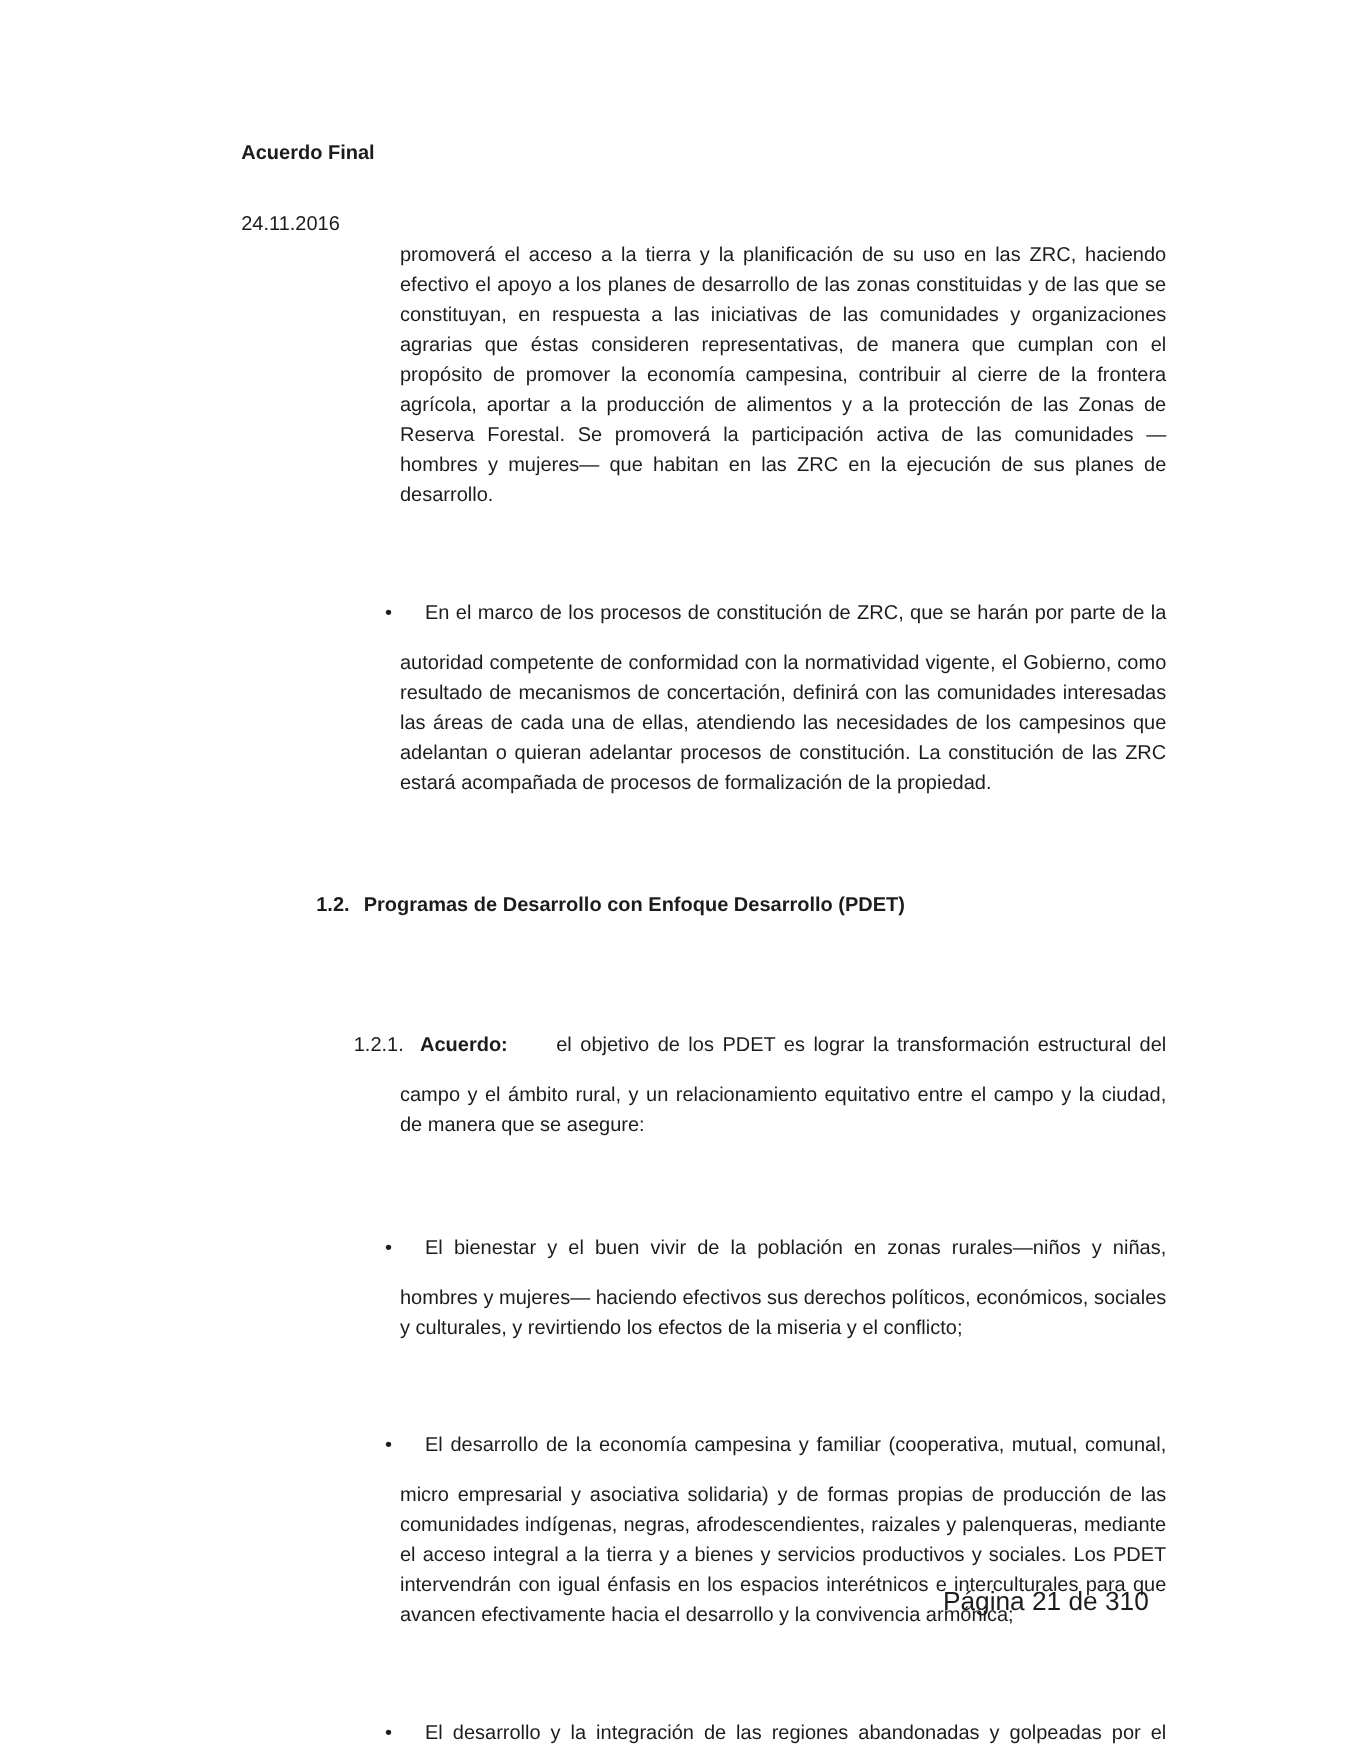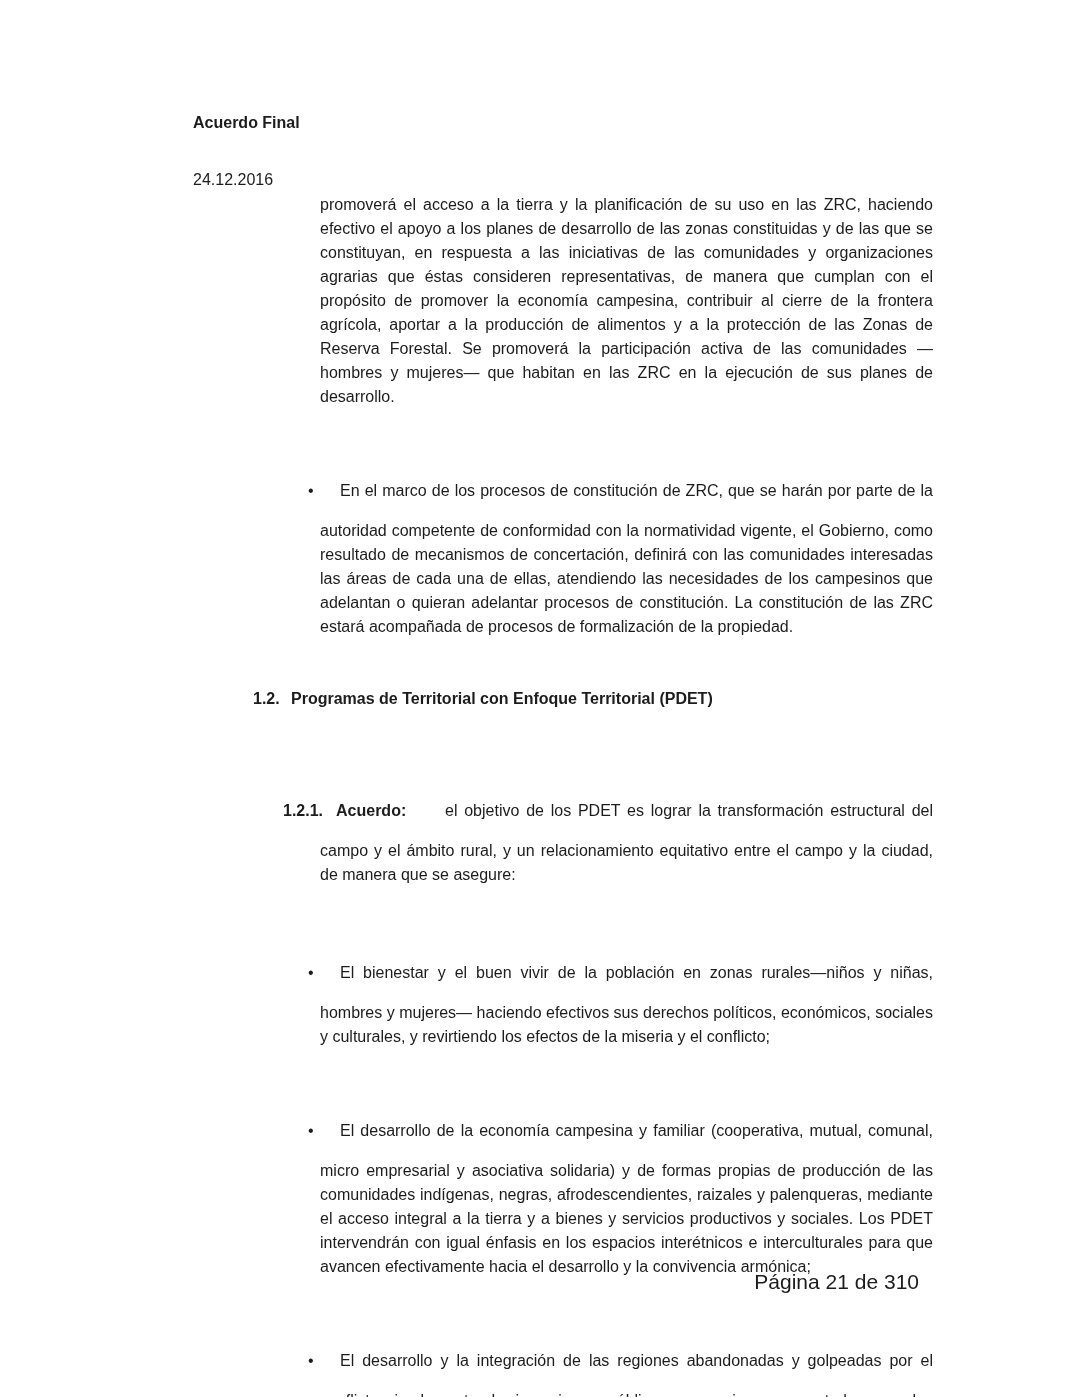--- a/index.html
+++ b/index.html
@@ -45,70 +45,70 @@
   }
   .bullet {
     margin-left: 113px;
     text-indent: -28px;
   }
   .bullet .bullet-marker {
     display: inline-block;
     width: 28px;
     text-indent: 0;
   }
-  .bullet-zrc { }
+  .bullet-zrc { margin-bottom: 26px; }
   .section-heading {
     margin: 0 0 24px 30px;
     font-size: 16px;
     line-height: 24px;
     font-weight: 700;
   }
   .section-heading .heading-number {
     display: inline-block;
     width: 38px;
   }
   .objective {
     margin-left: 113px;
     margin-bottom: 26px;
     text-indent: -53px;
   }
   .objective .objective-number {
     display: inline-block;
     width: 53px;
     text-indent: 0;
-    font-weight: 700;
+    font-weight: 400;
   }
   .objective .objective-label { font-weight: 700; }
   .objective-bullet { margin-bottom: 22px; }
   .doc-footer {
     position: absolute;
     right: 145px;
     top: 1238px;
     font-size: 21px;
     line-height: 24px;
     text-align: right;
   }
 </style>
 </head>
 <body>
 
 <div class="page">
 
   <header class="doc-header">
     <div class="doc-title">Acuerdo Final</div>
-    <div class="doc-date">24.12.2016</div>
+    <div class="doc-date">24.11.2016</div>
   </header>
 
   <main class="doc-body">
 
     <p class="para-main justify">promoverá el acceso a la tierra y la planificación de su uso en las ZRC, haciendo efectivo el apoyo a los planes de desarrollo de las zonas constituidas y de las que se constituyan, en respuesta a las iniciativas de las comunidades y organizaciones agrarias que éstas consideren representativas, de manera que cumplan con el propósito de promover la economía campesina, contribuir al cierre de la frontera agrícola, aportar a la producción de alimentos y a la protección de las Zonas de Reserva Forestal. Se promoverá la participación activa de las comunidades — hombres y mujeres— que habitan en las ZRC en la ejecución de sus planes de desarrollo.</p>
 
     <p class="bullet bullet-zrc justify"><span class="bullet-marker">•</span><span>En el marco de los procesos de constitución de ZRC, que se harán por parte de la autoridad competente de conformidad con la normatividad vigente, el Gobierno, como resultado de mecanismos de concertación, definirá con las comunidades interesadas las áreas de cada una de ellas, atendiendo las necesidades de los campesinos que adelantan o quieran adelantar procesos de constitución. La constitución de las ZRC estará acompañada de procesos de formalización de la propiedad.</span></p>
 
-    <h2 class="section-heading"><span class="heading-number">1.2.</span><span>Programas de Territorial con Enfoque Territorial (PDET)</span></h2>
+    <h2 class="section-heading"><span class="heading-number">1.2.</span><span>Programas de Desarrollo con Enfoque Desarrollo (PDET)</span></h2>
 
     <p class="objective justify"><span class="objective-number">1.2.1.</span><span class="objective-label">Acuerdo:</span> <span>el objetivo de los PDET es lograr la transformación estructural del campo y el ámbito rural, y un relacionamiento equitativo entre el campo y la ciudad, de manera que se asegure:</span></p>
 
     <p class="bullet objective-bullet justify"><span class="bullet-marker">•</span><span>El bienestar y el buen vivir de la población en zonas rurales—niños y niñas, hombres y mujeres— haciendo efectivos sus derechos políticos, económicos, sociales y culturales, y revirtiendo los efectos de la miseria y el conflicto;</span></p>
 
 
     <p class="bullet objective-bullet justify"><span class="bullet-marker">•</span><span>El desarrollo de la economía campesina y familiar (cooperativa, mutual, comunal, micro empresarial y asociativa solidaria) y de formas propias de producción de las comunidades indígenas, negras, afrodescendientes, raizales y palenqueras, mediante el acceso integral a la tierra y a bienes y servicios productivos y sociales. Los PDET intervendrán con igual énfasis en los espacios interétnicos e interculturales para que avancen efectivamente hacia el desarrollo y la convivencia armónica;</span></p>
 
     <p class="bullet objective-bullet justify"><span class="bullet-marker">•</span><span>El desarrollo y la integración de las regiones abandonadas y golpeadas por el conflicto, implementando inversiones públicas progresivas, concertadas con las comunidades, con el fin de lograr la convergencia entre la calidad de vida rural y urbana, y fortalecer los encadenamientos entre la ciudad y el campo;</span></p>
 

